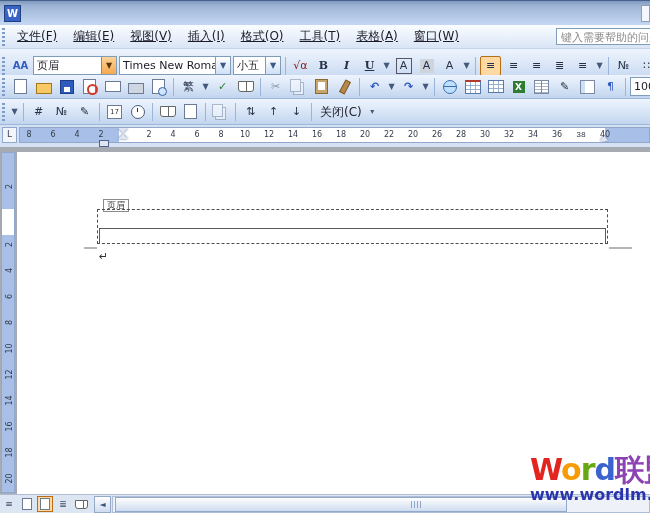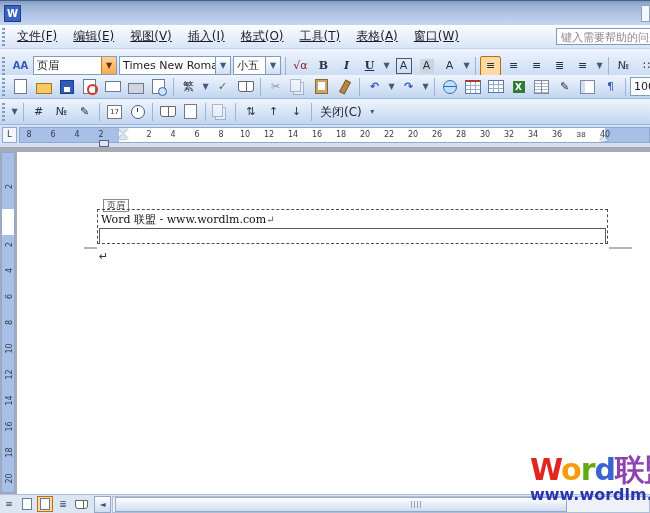--- a/index.html
+++ b/index.html
@@ -359,23 +359,20 @@
         <span class="rnum" style="top: 190px;">10</span>
         <span class="rnum" style="top: 216px;">12</span>
         <span class="rnum" style="top: 242px;">14</span>
         <span class="rnum" style="top: 268px;">16</span>
         <span class="rnum" style="top: 294px;">18</span>
         <span class="rnum" style="top: 320px;">20</span>
       </div>
     <div id="page">
       <div id="hdr-label">页眉</div>
       <div id="hdr-box">
-        <div id="hdr-text">
-          <span>Word 联盟 - www.wordlm.com</span><span class="pmark">↵</span>
-        </div>
         <div id="hdr-rect"></div>
       </div>
       <div class="bound" id="bound-l"></div>
       <div class="bound" id="bound-r"></div>
       <div id="body-pmark">↵</div>
     </div>
   </div>
 
   <div id="wm">
     <div class="brand">

